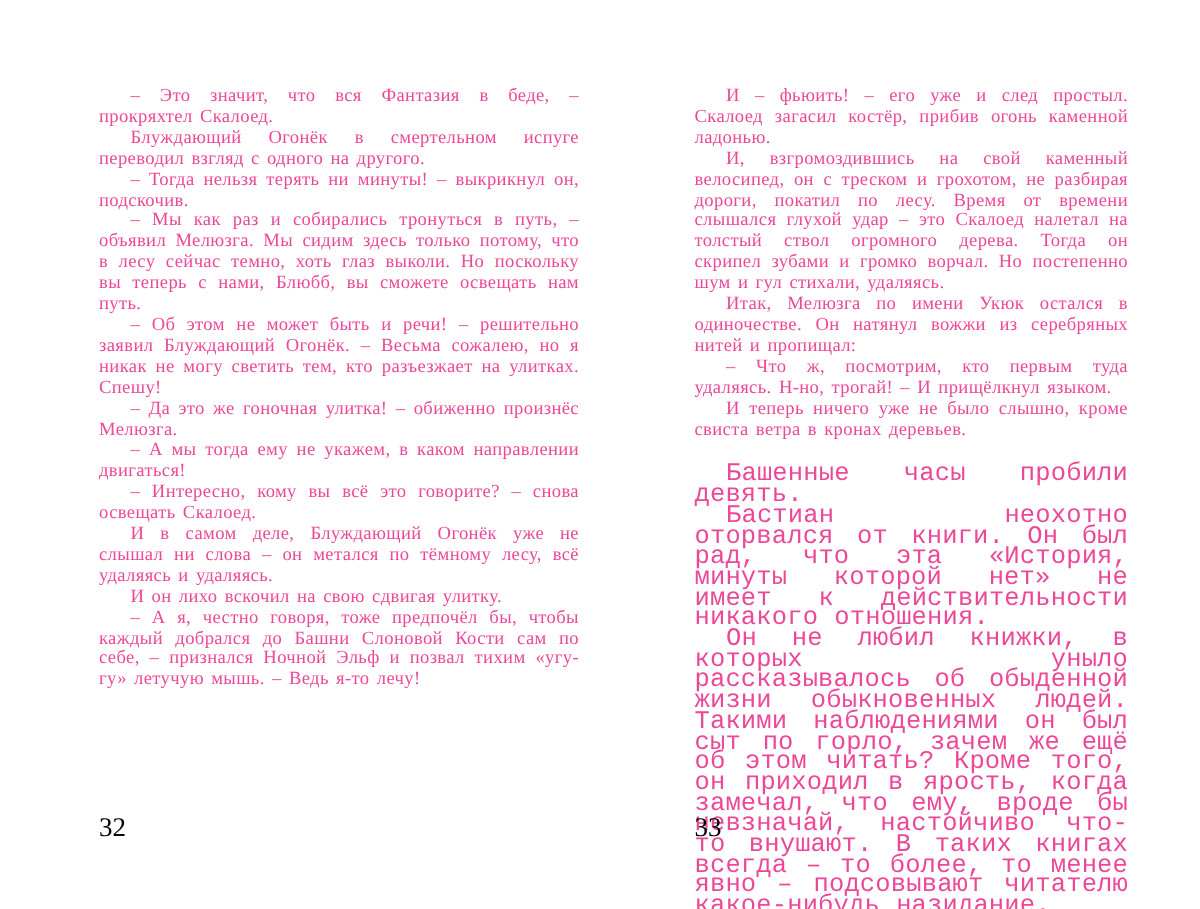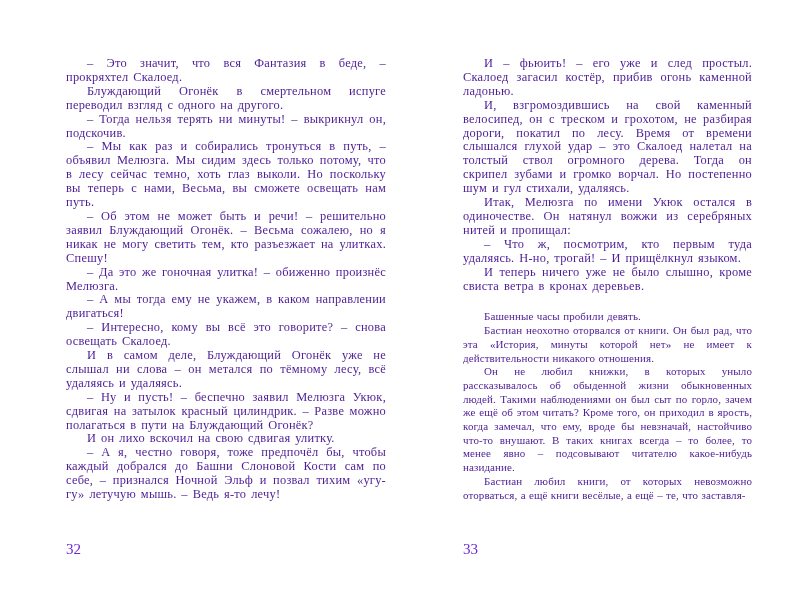--- a/index.html
+++ b/index.html
@@ -13,21 +13,21 @@
     position: relative;
     overflow: hidden;
   }
   .spread {
     position: absolute;
     inset: 0;
   }
   .page-col {
     position: absolute;
     top: 57px;
-    color: #4c1d95;
+    color: #ec4899;
   }
   .page-left {
     left: 66px;
     width: 320px;
   }
   .page-right {
     left: 443px;
     width: 289px;
     margin-left: 20px;
   }
@@ -35,65 +35,64 @@
     font-family: "Liberation Serif", "DejaVu Serif", serif;
     font-size: 12.4px;
     line-height: 13.9px;
     letter-spacing: 0.25px;
     word-spacing: 1.5px;
   }
   .sans-block {
     margin-top: 17px;
   }
   .sans-block .para {
-    font-family: Liberation Serif, serif;
-    font-size: 11px;
+    font-family: Liberation Mono, monospace;
+    font-size: 17px;
     line-height: 13.7px;
     letter-spacing: 0.1px;
     word-spacing: 0.5px;
   }
   .para {
     margin: 0;
     text-indent: 21px;
     text-align: justify;
     hyphens: auto;
   }
   .page-number {
     position: absolute;
     top: 541px;
     font-family: "Liberation Serif", "DejaVu Serif", serif;
-    font-size: 15px;
-    color: #6d28d9;
+    font-size: 18px;
+    color: #000000;
   }
   .pn-left {
     left: 66px;
   }
   .pn-right {
     left: 463px;
     width: 289px;
     text-align: left;
   }
 </style>
 </head>
 <body>
 
 <div class="spread">
 
   <div class="page-col page-left">
     <div class="serif-block">
         <p class="para">– Это значит, что вся Фантазия в беде, – прокряхтел Скалоед.</p>
         <p class="para">Блуждающий Огонёк в смертельном испуге переводил взгляд с одного на другого.</p>
         <p class="para">– Тогда нельзя терять ни минуты! – выкрикнул он, подскочив.</p>
-        <p class="para">– Мы как раз и собирались тронуться в путь, – объявил Мелюзга. Мы сидим здесь только потому, что в лесу сейчас темно, хоть глаз выколи. Но поскольку вы теперь с нами, Весьма, вы сможете освещать нам путь.</p>
+        <p class="para">– Мы как раз и собирались тронуться в путь, – объявил Мелюзга. Мы сидим здесь только потому, что в лесу сейчас темно, хоть глаз выколи. Но поскольку вы теперь с нами, Блюбб, вы сможете освещать нам путь.</p>
         <p class="para">– Об этом не может быть и речи! – решительно заявил Блуждающий Огонёк. – Весьма сожалею, но я никак не могу светить тем, кто разъезжает на улитках. Спешу!</p>
         <p class="para">– Да это же гоночная улитка! – обиженно произнёс Мелюзга.</p>
         <p class="para">– А мы тогда ему не укажем, в каком направлении двигаться!</p>
         <p class="para">– Интересно, кому вы всё это говорите? – снова освещать Скалоед.</p>
         <p class="para">И в самом деле, Блуждающий Огонёк уже не слышал ни слова – он метался по тёмному лесу, всё удаляясь и удаляясь.</p>
-        <p class="para">– Ну и пусть! – беспечно заявил Мелюзга Укюк, сдвигая на затылок красный цилиндрик. – Разве можно полагаться в пути на Блуждающий Огонёк?</p>
         <p class="para">И он лихо вскочил на свою сдвигая улитку.</p>
         <p class="para">– А я, честно говоря, тоже предпочёл бы, чтобы каждый добрался до Башни Слоновой Кости сам по себе, – признался Ночной Эльф и позвал тихим «угу-гу» летучую мышь. – Ведь я-то лечу!</p>
       </div>
   </div>
 
   <div class="page-col page-right">
     <div class="serif-block">
         <p class="para">И – фьюить! – его уже и след простыл. Скалоед загасил костёр, прибив огонь каменной ладонью.</p>
         <p class="para">И, взгромоздившись на свой каменный велосипед, он с треском и грохотом, не разбирая дороги, покатил по лесу. Время от времени слышался глухой удар – это Скалоед налетал на толстый ствол огромного дерева. Тогда он скрипел зубами и громко ворчал. Но постепенно шум и гул стихали, удаляясь.</p>
         <p class="para">Итак, Мелюзга по имени Укюк остался в одиночестве. Он натянул вожжи из серебряных нитей и пропищал:</p>

